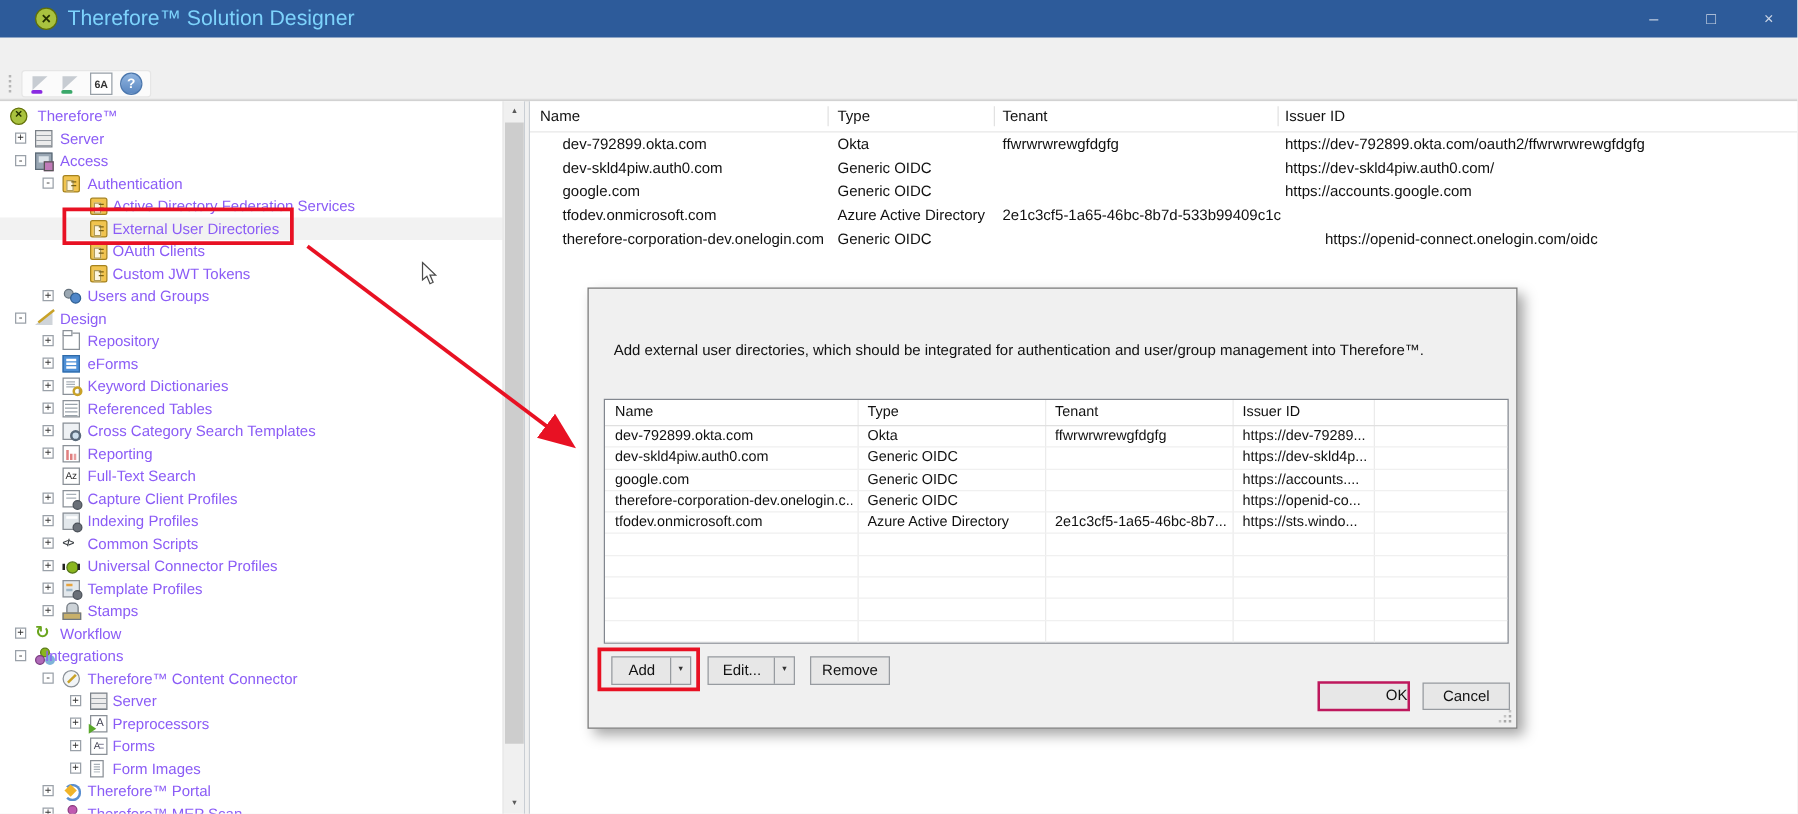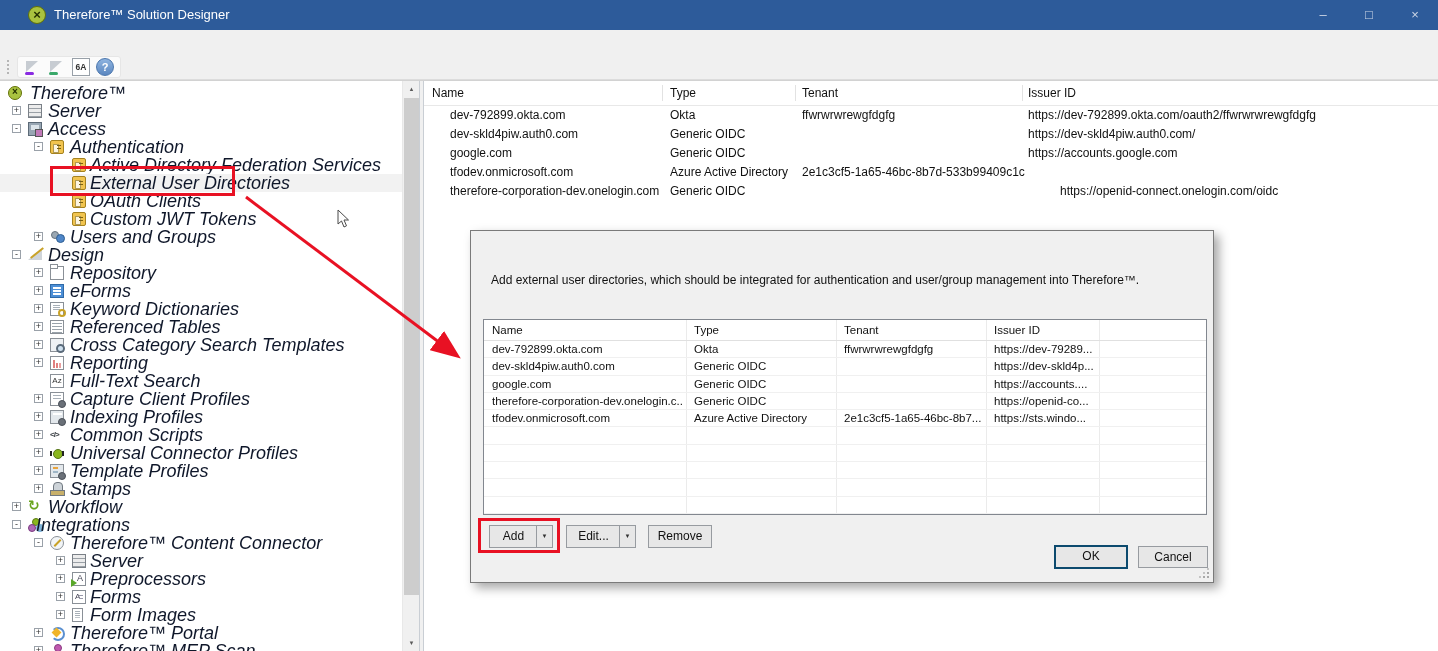--- a/index.html
+++ b/index.html
@@ -6,21 +6,21 @@
     font-family:"Liberation Sans","DejaVu Sans",sans-serif;background:#f0f0f0;}
   *{box-sizing:border-box}
   #window{position:relative;width:1438px;height:651px;background:#f0f0f0;}
 
   
   .titlebar{position:absolute;left:0;top:0;width:100%;height:30px;background:#2d5b9a;}
   .app-icon{position:absolute;left:28px;top:6px;width:18px;height:18px;border-radius:50%;
     background:#a9c23f;border:1px solid #5f6f08;}
   .app-icon::after{content:"×";position:absolute;left:0;top:-1px;width:100%;text-align:center;
     font-size:13px;font-weight:bold;color:#243000;line-height:18px;}
-  .win-title{position:absolute;left:54px;top:0;line-height:30px;font-size:13px;color:#ffffff;white-space:nowrap;text-align:center;}
+  .win-title{position:absolute;left:54px;top:0;line-height:30px;font-size:17px;color:#7dd3fc;white-space:nowrap;text-align:center;}
   .win-controls{position:absolute;right:0;top:0;height:30px;display:flex;}
   .win-btn{width:46px;height:30px;text-align:center;line-height:30px;color:#ccd6e6;font-size:13px;}
 
   
   .menubar{position:absolute;left:0;top:30px;width:100%;height:24px;background:#f0f0f0;display:flex;align-items:center;}
   .grip{width:0;height:14px;border-left:2px dotted #b5b5b5;margin-left:7px;margin-right:8px;}
   .menu-item{padding:0 12px;line-height:24px;font-size:12px;color:#1a1a1a;}
 
   
   .toolbar{position:absolute;left:0;top:54px;width:100%;height:26px;background:#f0f0f0;border-bottom:1px solid #dcdcdc;display:flex;align-items:center;}
@@ -32,21 +32,21 @@
   .tb-design.green::after{content:"";position:absolute;left:1px;bottom:1px;width:9px;height:3px;background:#3aa86a;border-radius:2px;}
   .tb-lang{border:1px solid #98a0a8;background:#fff;font-size:8.5px;color:#333;text-align:center;line-height:16px;font-weight:bold;}
   .tb-help{border-radius:50%;background:linear-gradient(#8fb4e0,#5b87c0);border:1px solid #4a76ad;
     color:#fff;font-weight:bold;text-align:center;line-height:16px;font-size:11px;}
 
   
   .content{position:absolute;left:0;top:80px;width:100%;height:571px;background:#f0f0f0;border-top:1px solid #d2d2d2;}
   .tree-panel{position:absolute;left:0;top:0;width:420px;height:571px;background:#fff;border-right:1px solid #c9ced4;overflow:hidden;padding-top:3px;}
   .tree-row{position:relative;height:18px;}
   .tree-row.hl{background:#f2f2f2;}
-  .tlabel{position:absolute;top:0;line-height:18px;font-size:18px;color:#0f172a;white-space:nowrap;font-style:italic;}
+  .tlabel{position:absolute;top:0;line-height:18px;font-size:12px;color:#8b5cf6;white-space:nowrap;}
   .expander{position:absolute;top:4px;width:9px;height:9px;border:1px solid #9aa1a9;background:#fff;
     font-size:9px;line-height:7px;text-align:center;color:#333;}
   .ic{position:absolute;top:2px;width:14px;height:14px;}
 
   
   .ic-logo{border-radius:50%;background:#a9c23f;border:1px solid #637108;}
   .ic-logo::after{content:"×";position:absolute;left:0;top:-2px;width:100%;text-align:center;font-size:10px;font-weight:bold;color:#243000;line-height:14px;}
   .ic-server{background:repeating-linear-gradient(to bottom,#ececec 0 3px,#9aa0a6 3px 4px);border:1px solid #7a8087;}
   .ic-access{background:#98a6b3;border:1px solid #5c6a77;}
   .ic-access::after{content:"";position:absolute;left:2px;top:2px;width:8px;height:5px;background:#dce4ea;}
@@ -135,21 +135,21 @@
   .dlg-cell{position:absolute;top:0;line-height:17px;font-size:11.5px;color:#111;white-space:nowrap;overflow:hidden;}
 
   .btn{position:absolute;background:#e7e7e7;border:1px solid #979ba0;font-size:12px;color:#111;}
   .split-label{position:absolute;left:0;top:0;bottom:0;text-align:center;line-height:21px;}
   .split-arrow{position:absolute;right:0;top:0;bottom:0;width:16px;border-left:1px solid #979ba0;text-align:center;font-size:6px;line-height:21px;color:#333;}
   .btn-add{left:18px;top:294px;width:64px;height:23px;}
   .btn-add .split-label{width:47px;}
   .btn-edit{left:95px;top:294px;width:70px;height:23px;}
   .btn-edit .split-label{width:53px;}
   .btn-remove{left:177px;top:294px;width:64px;height:23px;text-align:center;line-height:21px;}
-  .btn-ok{left:583px;top:314px;width:74px;height:24px;border:2px solid #0c4a6e;text-align:center;line-height:19px;}
+  .btn-ok{left:583px;top:314px;width:74px;height:24px;border:2px solid #be185d;text-align:right;line-height:19px;}
   .btn-cancel{left:667px;top:315px;width:70px;height:22px;text-align:center;line-height:20px;}
   .resize-grip{position:absolute;right:4px;bottom:4px;width:10px;height:10px;}
   .resize-grip::after{content:"";position:absolute;right:0;bottom:0;width:2px;height:2px;background:#a8a8a8;
     box-shadow:-4px 0 0 #a8a8a8,0 -4px 0 #a8a8a8,-8px 0 0 #c4c4c4,-4px -4px 0 #c4c4c4,0 -8px 0 #c4c4c4;}
 
   
   .anno-box{position:absolute;border:3px solid #e81123;z-index:40;}
   .anno-box1{left:50px;top:166px;width:185px;height:30px;}
   .anno-box2{left:478px;top:518px;width:82px;height:35px;}
   #anno-arrow{position:absolute;left:0;top:0;width:1438px;height:651px;z-index:39;pointer-events:none;}

